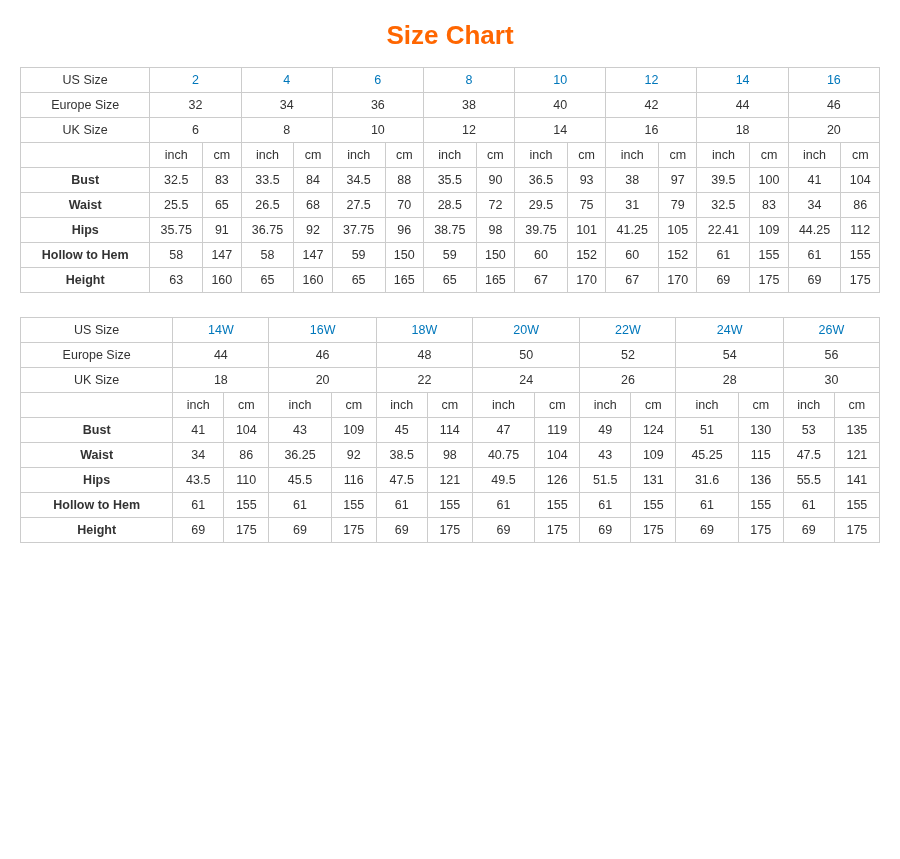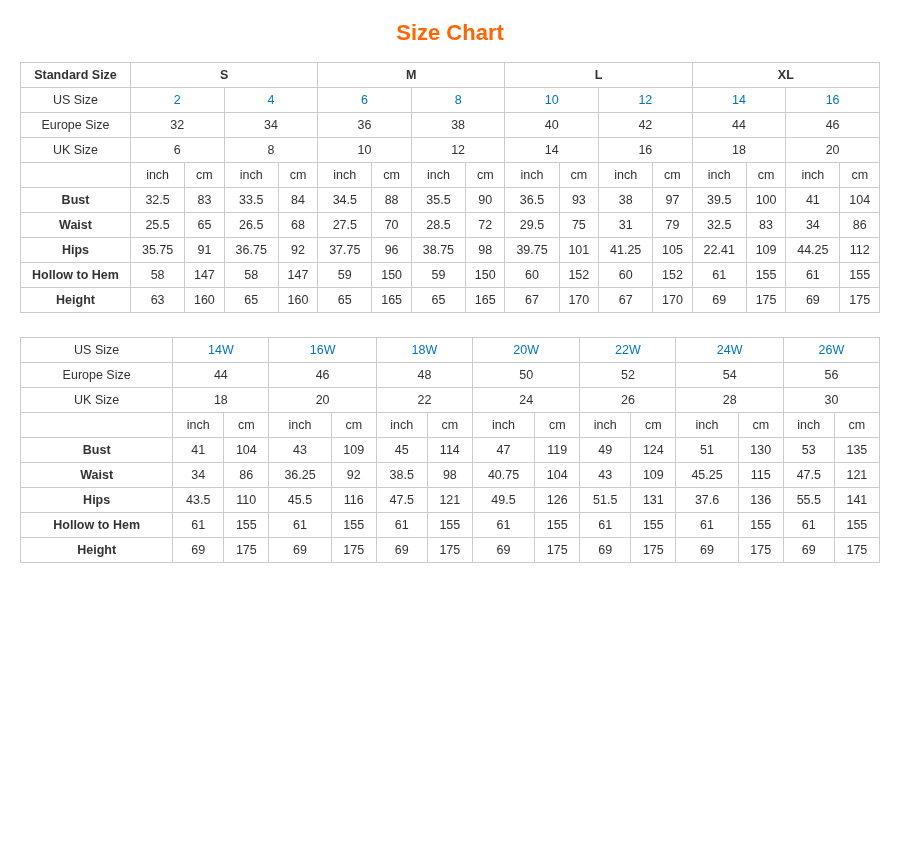--- a/index.html
+++ b/index.html
@@ -6,21 +6,21 @@
     body {
       font-family: Arial, sans-serif;
       font-size: 13px;
       background: #fff;
       color: #333;
       padding: 20px;
       width: 900px;
     }
     .page-title {
       text-align: center;
-      font-size: 22px;
+      font-size: 26px;
       font-weight: bold;
       color: #ff6600;
       margin-bottom: 16px;
     }
     .chart-section {
       margin-bottom: 24px;
     }
     table {
       width: 100%;
       border-collapse: collapse;
@@ -51,27 +51,20 @@
   </style>
 </head>
 <body>
 
 <div class="page-title">Size Chart</div>
 
 <div class="chart-section">
   <table>
     <tbody>
 
-      <tr class="header-row">
-        <th style="width:110px;">Standard Size</th>
-        <th colspan="4">S</th>
-        <th colspan="4">M</th>
-        <th colspan="4">L</th>
-        <th colspan="4">XL</th>
-      </tr>
 
       <tr>
         <td class="label-cell">US Size</td>
         <td colspan="2" class="colored-val">2</td>
         <td colspan="2" class="colored-val">4</td>
         <td colspan="2" class="colored-val">6</td>
         <td colspan="2" class="colored-val">8</td>
         <td colspan="2" class="colored-val">10</td>
         <td colspan="2" class="colored-val">12</td>
         <td colspan="2" class="colored-val">14</td>
@@ -318,21 +311,21 @@
           <td>43.5</td>
           <td>110</td>
           <td>45.5</td>
           <td>116</td>
           <td>47.5</td>
           <td>121</td>
           <td>49.5</td>
           <td>126</td>
           <td>51.5</td>
           <td>131</td>
-          <td>37.6</td>
+          <td>31.6</td>
           <td>136</td>
           <td>55.5</td>
           <td>141</td>
         </tr>
         <tr>
           <td class="row-label">Hollow to Hem</td>
           <td>61</td>
           <td>155</td>
           <td>61</td>
           <td>155</td>

